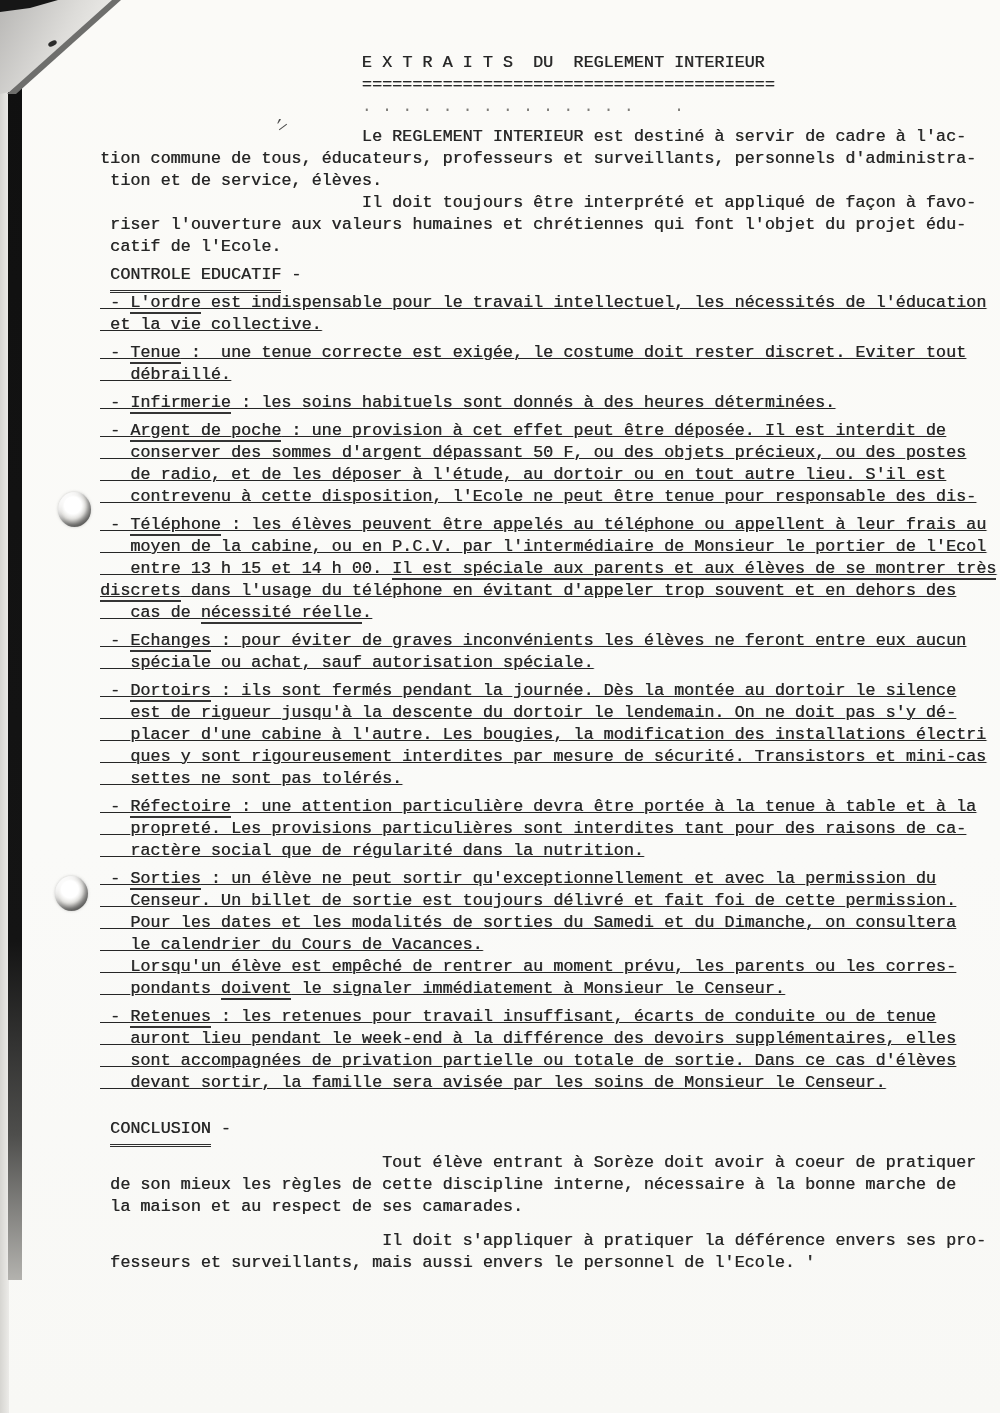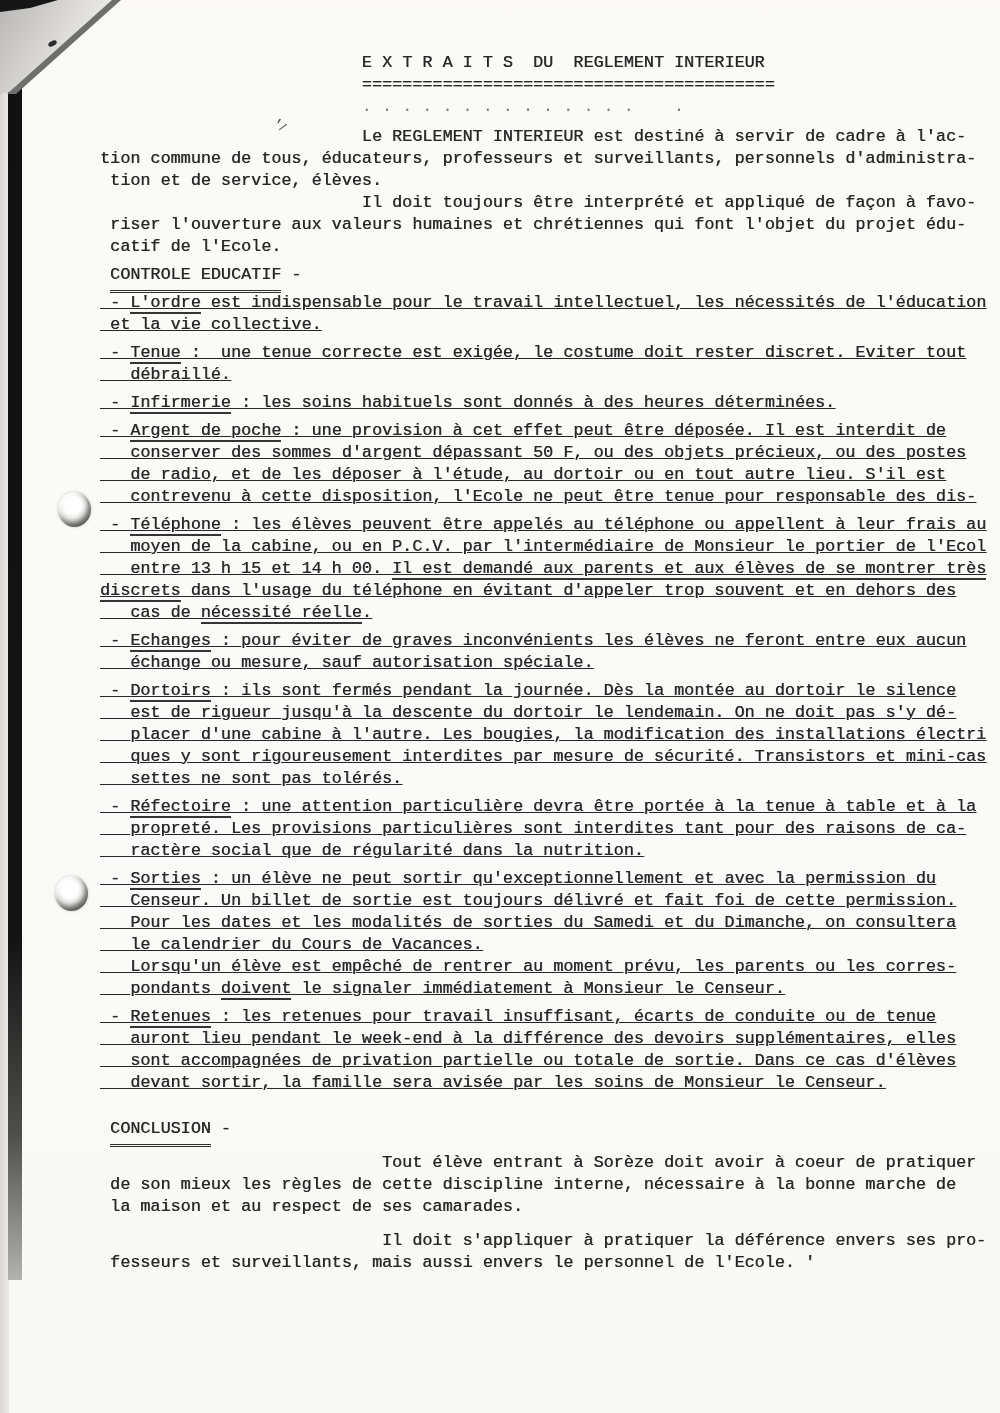--- a/index.html
+++ b/index.html
@@ -88,27 +88,27 @@
     </div>
     <div class="block item">
       <div class="line"><span> - </span><span class="u">Argent de poche</span><span> : une provision à cet effet peut être déposée. Il est interdit de</span></div>
       <div class="line"><span>   conserver des sommes d'argent dépassant 50 F, ou des objets précieux, ou des postes</span></div>
       <div class="line"><span>   de radio, et de les déposer à l'étude, au dortoir ou en tout autre lieu. S'il est</span></div>
       <div class="line"><span>   contrevenu à cette disposition, l'Ecole ne peut être tenue pour responsable des dis-</span></div>
     </div>
     <div class="block item">
       <div class="line"><span> - </span><span class="u">Téléphone</span><span> : les élèves peuvent être appelés au téléphone ou appellent à leur frais au</span></div>
       <div class="line"><span>   moyen de la cabine, ou en P.C.V. par l'intermédiaire de Monsieur le portier de l'Ecol</span></div>
-      <div class="line"><span>   entre 13 h 15 et 14 h 00. </span><span class="u">Il est demandé aux parents et aux élèves de se montrer très</span></div>
+      <div class="line"><span>   entre 13 h 15 et 14 h 00. </span><span class="u">Il est spéciale aux parents et aux élèves de se montrer très</span></div>
       <div class="line"><span class="u">discrets</span><span> dans l'usage du téléphone en évitant d'appeler trop souvent et en dehors des</span></div>
       <div class="line"><span>   cas de </span><span class="u">nécessité réelle</span><span>.</span></div>
     </div>
     <div class="block item">
       <div class="line"><span> - </span><span class="u">Echanges</span><span> : pour éviter de graves inconvénients les élèves ne feront entre eux aucun</span></div>
-      <div class="line"><span>   échange ou mesure, sauf autorisation spéciale.</span></div>
+      <div class="line"><span>   spéciale ou achat, sauf autorisation spéciale.</span></div>
     </div>
     <div class="block item">
       <div class="line"><span> - </span><span class="u">Dortoirs</span><span> : ils sont fermés pendant la journée. Dès la montée au dortoir le silence</span></div>
       <div class="line"><span>   est de rigueur jusqu'à la descente du dortoir le lendemain. On ne doit pas s'y dé-</span></div>
       <div class="line"><span>   placer d'une cabine à l'autre. Les bougies, la modification des installations électri</span></div>
       <div class="line"><span>   ques y sont rigoureusement interdites par mesure de sécurité. Transistors et mini-cas</span></div>
       <div class="line"><span>   settes ne sont pas tolérés.</span></div>
     </div>
     <div class="block item">
       <div class="line"><span> - </span><span class="u">Réfectoire</span><span> : une attention particulière devra être portée à la tenue à table et à la</span></div>

